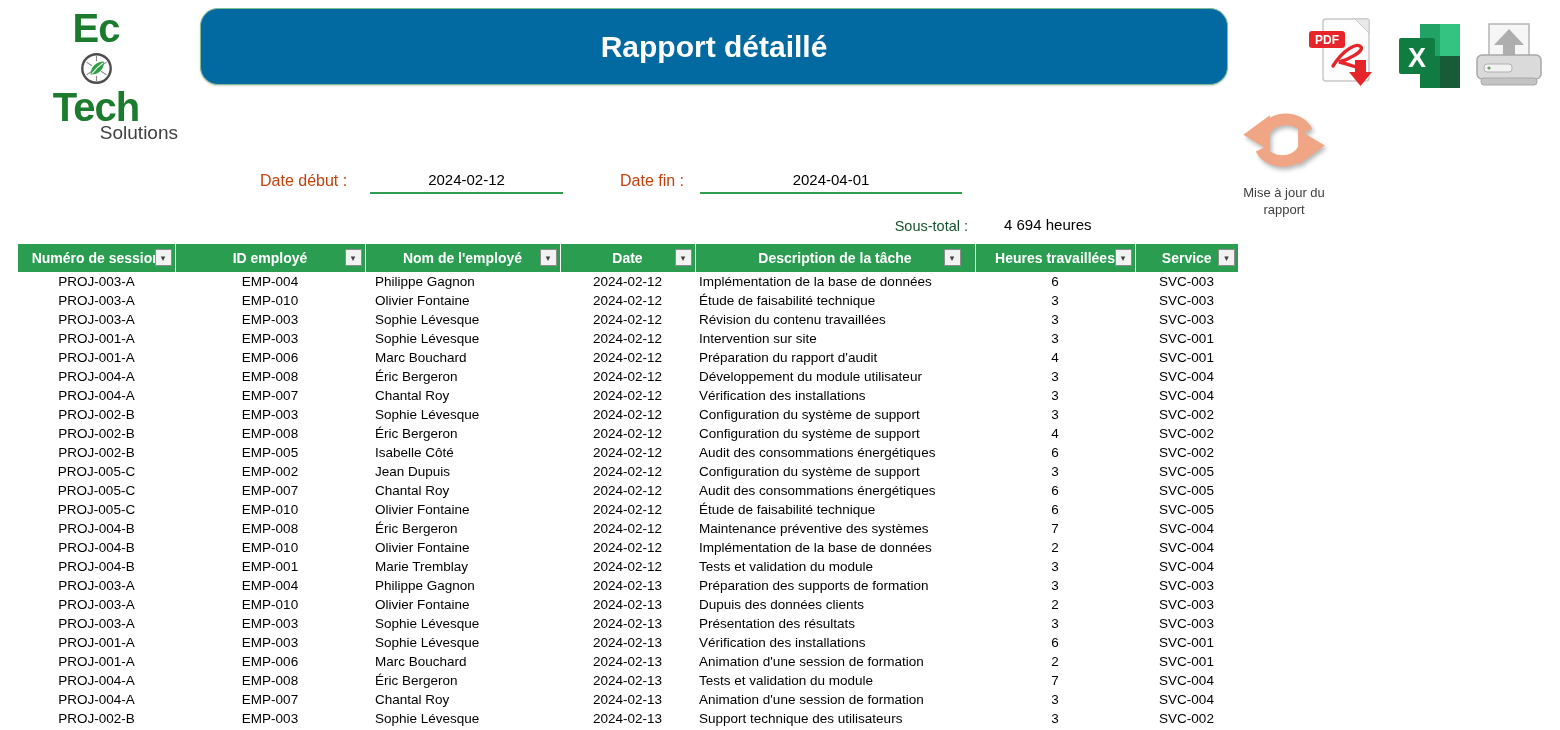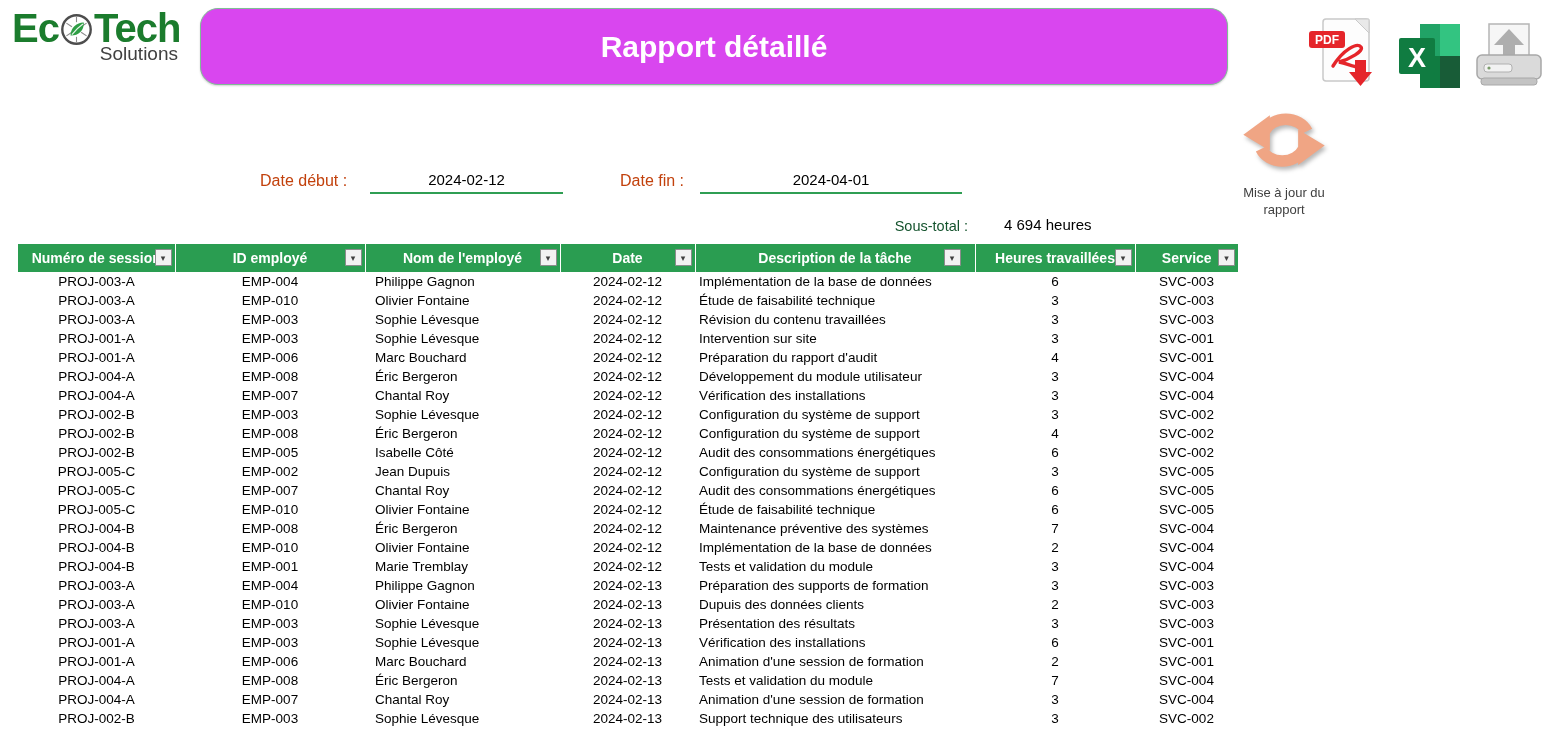--- a/index.html
+++ b/index.html
@@ -5,27 +5,27 @@
   * { box-sizing: border-box; margin: 0; padding: 0; }
   html,body { width:1560px; height:730px; }
   body {
     position: relative;
     background: #ffffff;
     font-family: "Liberation Sans", sans-serif;
     overflow: hidden;
   }
   
   .logo { position:absolute; left:12px; top:6px; width:168px; }
-  .logo-line1 { display:flex; align-items:center; font-size:40px; font-weight:600; color:#1b7c2d; letter-spacing:-1px; line-height:44px; }
+  .logo-line1 { display:flex; align-items:center; font-size:40px; font-weight:600; color:#1b7c2d; letter-spacing:-1px; line-height:44px;flex-direction:column; }
   .logo-line1 .logo-icon { margin:2px 1px 0 1px; display:inline-flex; }
   .logo-line2 { text-align:right; font-size:19px; color:#404040; margin-top:-7px; padding-right:2px; }
   
   .banner {
     position:absolute; left:200px; top:8px; width:1028px; height:77px;
-    background:#d946ef; border:1px solid #7fbd95; border-radius:18px;
+    background:#0369a1; border:1px solid #7fbd95; border-radius:18px;
     display:flex; align-items:center; justify-content:center;
     box-shadow:0 1px 2px rgba(0,0,0,.18);
   }
   .banner h1 { color:#ffffff; font-size:30px; font-weight:700; }
   
   .icon-btn { position:absolute; background:none; border:none; cursor:pointer; padding:0; }
   .pdf-btn   { left:1303px; top:16px; }
   .excel-btn { left:1393px; top:22px; }
   .print-btn { left:1472px; top:22px; }
   .refresh-btn { left:1238px; top:100px; }

